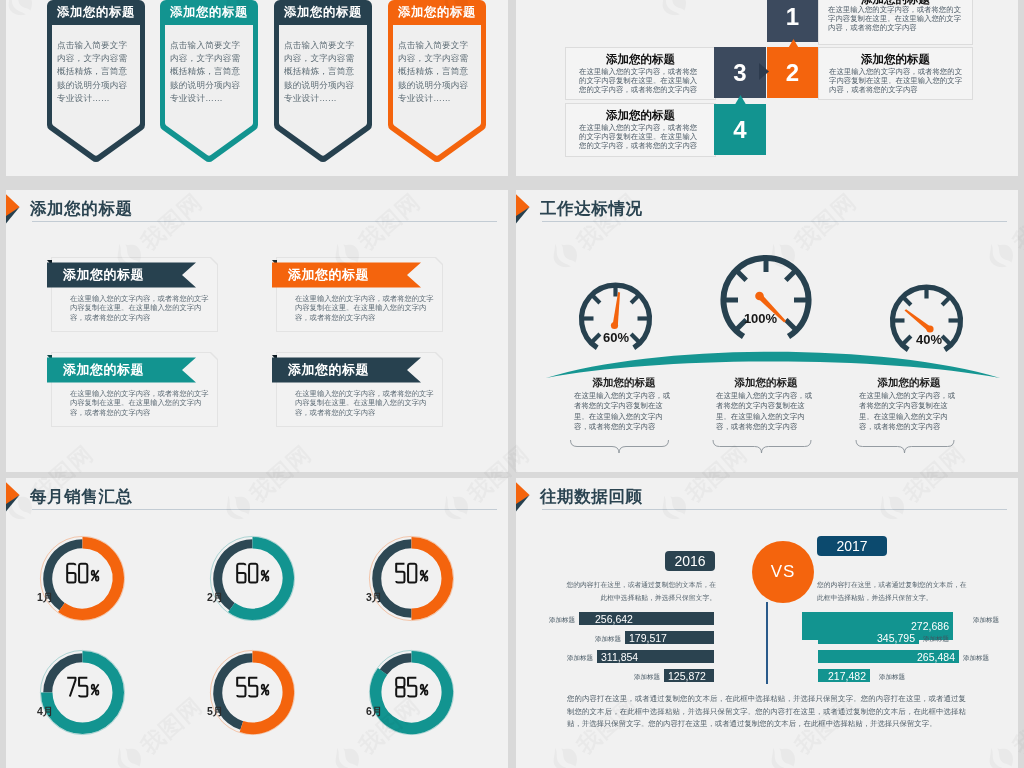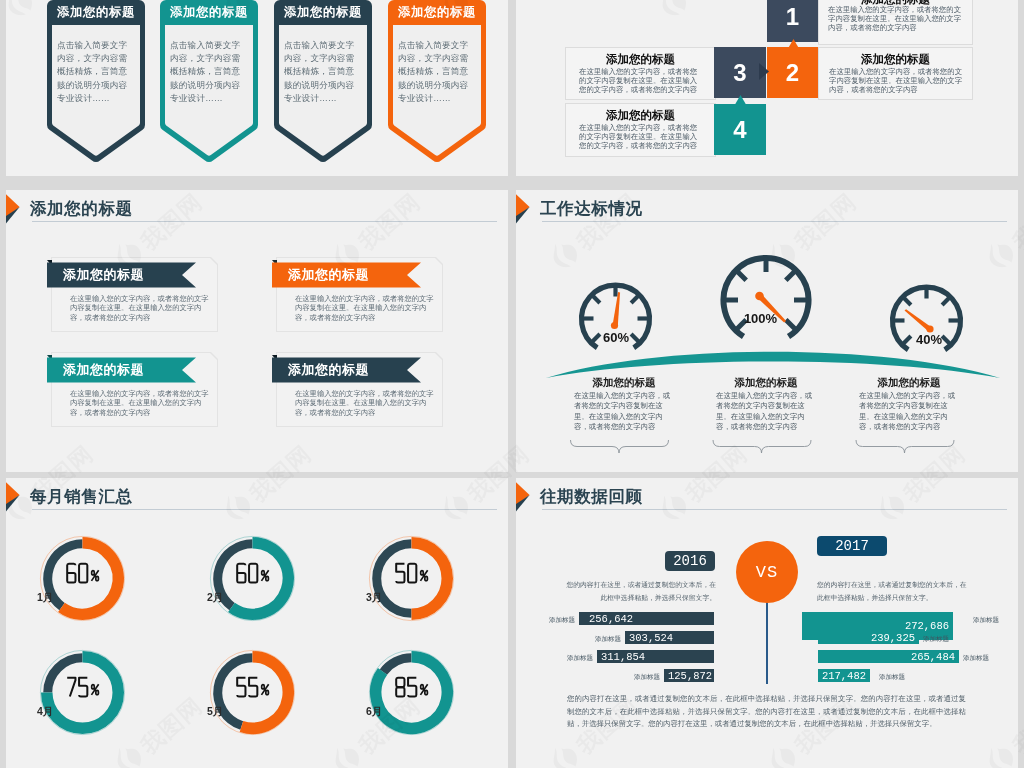--- a/index.html
+++ b/index.html
@@ -5,21 +5,21 @@
   html,body{margin:0;padding:0;}
   body{width:1024px;height:768px;background:#d9d9d9;
        font-family:"Liberation Sans","DejaVu Sans",sans-serif;overflow:hidden;}
   .grid{position:absolute;left:0;top:0;width:1024px;height:768px;}
   .slide{position:absolute;background:#f1f1f1;overflow:hidden;}
   .s1{left:6px;top:-106px;width:502px;height:282px;}
   .s2{left:516px;top:-106px;width:502px;height:282px;}
   .s3{left:6px;top:190px;width:502px;height:282px;}
   .s4{left:516px;top:190px;width:502px;height:282px;}
   .s5{left:6px;top:478px;width:502px;height:290px;}
-  .s6{left:516px;top:478px;width:502px;height:290px;font-family:Liberation Mono, monospace;}
+  .s6{left:516px;top:478px;width:502px;height:290px;}
 
   
   .hdr{position:absolute;left:0;top:0;width:100%;height:44px;}
   .hdr .arrow{position:absolute;left:-1px;top:3px;}
   .hdr .htitle{position:absolute;left:24px;top:8px;font-size:16.5px;font-weight:bold;
     color:#2b4451;letter-spacing:.6px;}
   .hdr .hrule{position:absolute;left:26px;top:31px;right:11px;height:1px;background:#c3ccd4;}
 
   
   .rib{position:absolute;top:103px;width:104px;}
@@ -389,46 +389,46 @@
     </div>
     <div class="vsline" style="position:absolute;left:250px;top:124px;width:2px;height:82px;background:#2a5a8a;"></div>
     <div class="ybadge" style="left:149px;top:73px;width:50px;background:#2b4350;">
       <span>2016</span>
     </div>
     <div class="ybadge" style="left:301px;top:58px;width:70px;background:#0c4a6e;">
       <span>2017</span>
     </div>
     <div class="s6p" style="left:48px;top:101px;width:152px;text-align:right;font-size:6.8px;">您的内容打在这里，或者通过复制您的文本后，在此框中选择粘贴，并选择只保留文字。</div>
     <div class="s6p" style="left:301px;top:101px;width:152px;text-align:left;font-size:6.8px;">您的内容打在这里，或者通过复制您的文本后，在此框中选择粘贴，并选择只保留文字。</div>
-    <div class="vs" style="left:220px;top:63px;width:62px;height:62px;">
+    <div class="vs" style="left:236px;top:63px;width:62px;height:62px;">
       <span>VS</span>
     </div>
     <div id="barsHost">
-        <div class="bar" style="left: 63px; top: 134px; width: 135px; height: 13px; background: rgb(43, 67, 80); justify-content: flex-start; padding-left: 10px; box-sizing: border-box;">
+        <div class="bar" style="left: 63px; top: 134px; width: 135px; height: 13px; background: rgb(43, 67, 80); justify-content: flex-start; padding-left: 16px; box-sizing: border-box;">
           <span>256,642</span>
         </div>
         <div class="blab" style="left: 29px; top: 137.5px; width: 30px; text-align: right;">添加标题</div>
         <div class="bar" style="left: 109px; top: 153px; width: 89px; height: 13px; background: rgb(43, 67, 80); justify-content: flex-start; padding-left: 4px; box-sizing: border-box;">
-          <span>303,524</span>
+          <span>179,517</span>
         </div>
         <div class="blab" style="left: 75px; top: 156.5px; width: 30px; text-align: right;">添加标题</div>
         <div class="bar" style="left: 81px; top: 172px; width: 117px; height: 13px; background: rgb(43, 67, 80); justify-content: flex-start; padding-left: 4px; box-sizing: border-box;">
           <span>311,854</span>
         </div>
         <div class="blab" style="left: 47px; top: 175.5px; width: 30px; text-align: right;">添加标题</div>
         <div class="bar" style="left: 148px; top: 191px; width: 50px; height: 13px; background: rgb(43, 67, 80); justify-content: flex-start; padding-left: 4px; box-sizing: border-box;">
           <span>125,872</span>
         </div>
         <div class="blab" style="left: 114px; top: 194.5px; width: 30px; text-align: right;">添加标题</div>
         <div class="bar" style="left: 286px; top: 134px; width: 151px; height: 28px; background: rgb(18, 148, 144); justify-content: flex-end; padding-right: 4px; box-sizing: border-box;">
           <span>272,686</span>
         </div>
         <div class="blab" style="left: 457px; top: 137.5px; width: 30px; text-align: left;">添加标题</div>
         <div class="bar" style="left: 302px; top: 153px; width: 101px; height: 13px; background: rgb(18, 148, 144); justify-content: flex-end; padding-right: 4px; box-sizing: border-box;">
-          <span>239,325</span>
+          <span>345,795</span>
         </div>
         <div class="blab" style="left: 407px; top: 156.5px; width: 30px; text-align: left;">添加标题</div>
         <div class="bar" style="left: 302px; top: 172px; width: 141px; height: 13px; background: rgb(18, 148, 144); justify-content: flex-end; padding-right: 4px; box-sizing: border-box;">
           <span>265,484</span>
         </div>
         <div class="blab" style="left: 447px; top: 175.5px; width: 30px; text-align: left;">添加标题</div>
         <div class="bar" style="left: 302px; top: 191px; width: 52px; height: 13px; background: rgb(18, 148, 144); justify-content: flex-end; padding-right: 4px; box-sizing: border-box;">
           <span>217,482</span>
         </div>
         <div class="blab" style="left: 363px; top: 194.5px; width: 30px; text-align: left;">添加标题</div>

